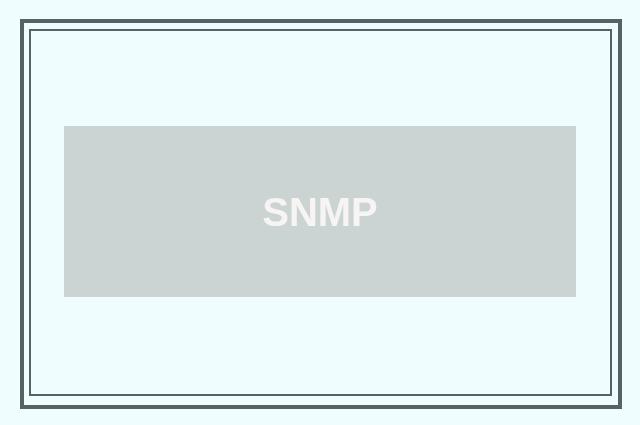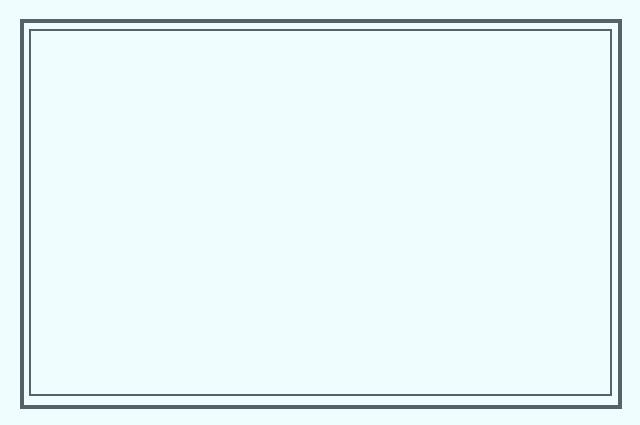--- a/index.html
+++ b/index.html
@@ -55,13 +55,16 @@
     line-height: 1;
     letter-spacing: 0px;
   }
 </style>
 </head>
 <body>
 
 <div class="stage">
   <div class="frame-outer"></div>
   <div class="frame-inner"></div>
+  <div class="title-box">
+    <span class="title">SNMP</span>
+  </div>
 </div>
 
 </body></html>

